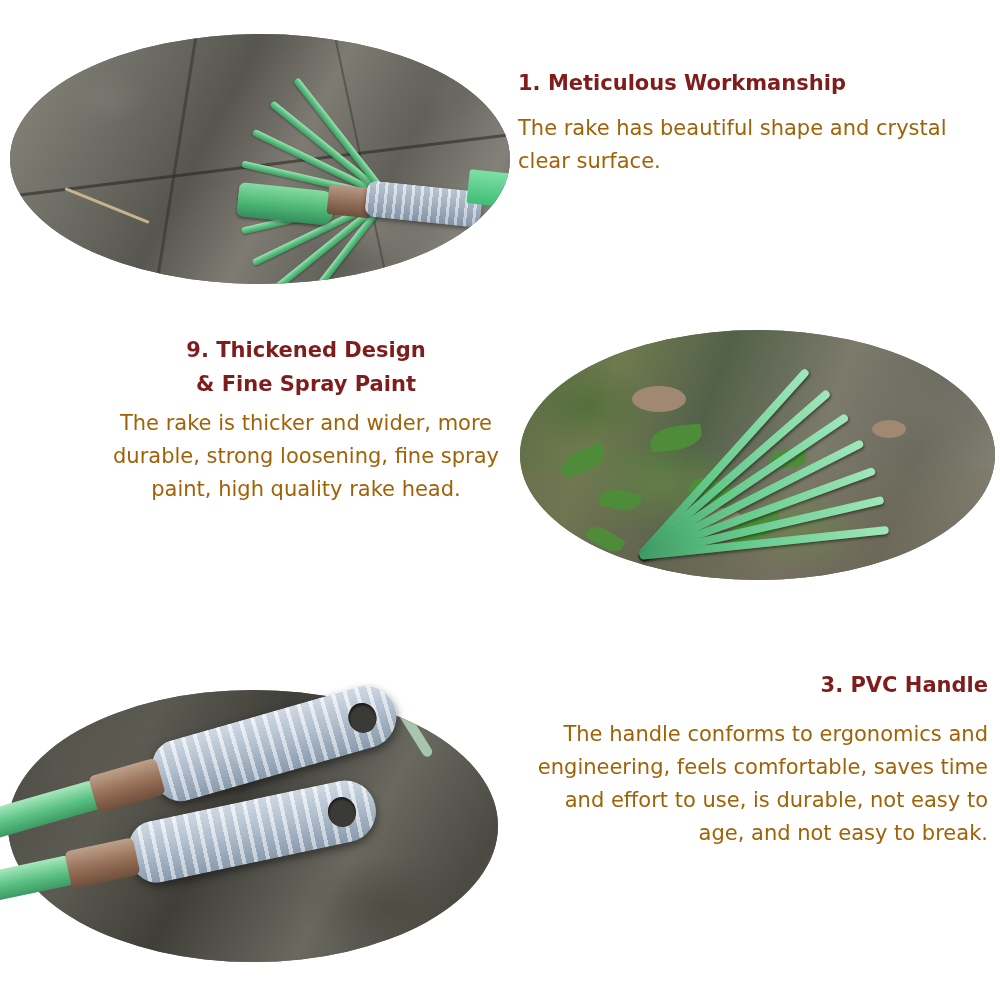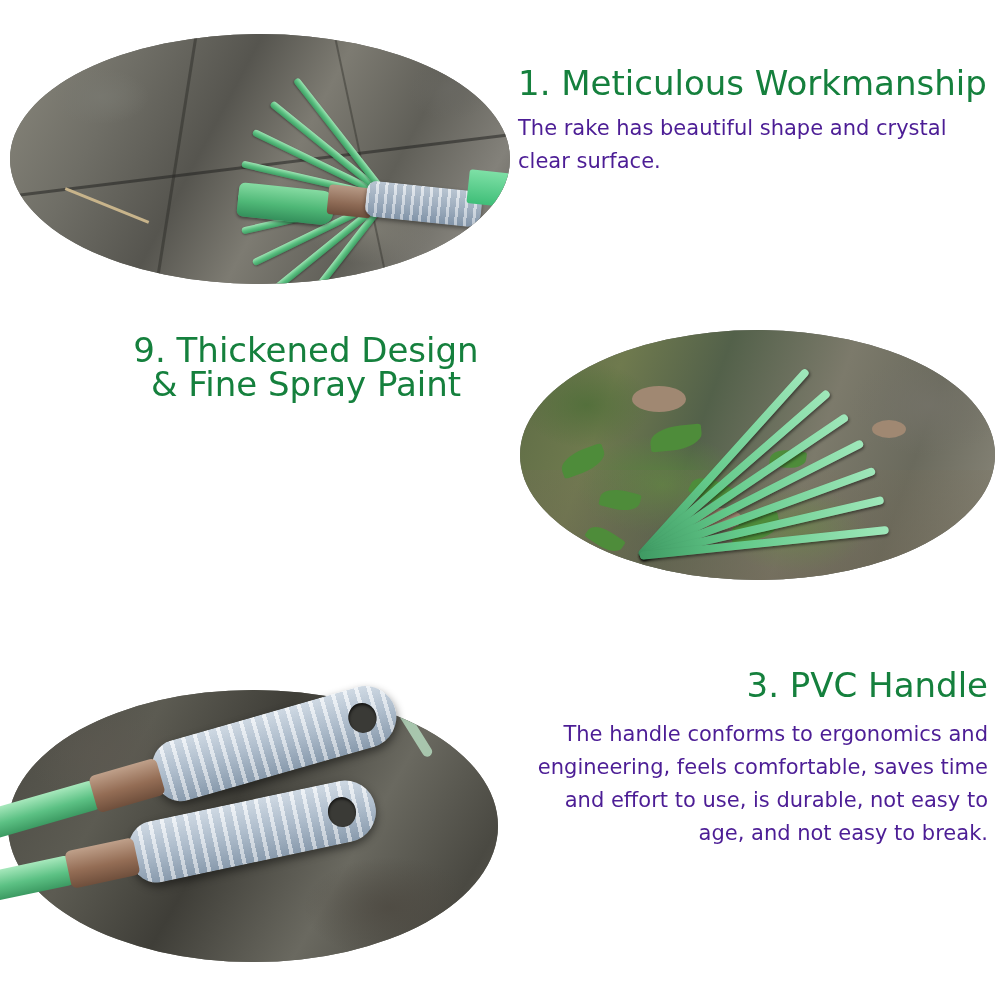--- a/index.html
+++ b/index.html
@@ -21,30 +21,30 @@
     width: 1000px;
     height: 1000px;
   }
 
   
   .feature {
     position: absolute;
   }
 
   .heading {
-    font-size: 34px;
+    font-size: 21px;
     line-height: 34px;
-    color: #15803d;
-    font-weight: 400;
+    color: #7f1d1d;
+    font-weight: 700;
     white-space: nowrap;
   }
   .body-text {
     font-size: 21px;
     line-height: 33px;
-    color: #4c1d95;
+    color: #a16207;
     font-weight: 400;
   }
 
   
   #block1-text {
     left: 518px;
     top: 66px;
     width: 470px;
     text-align: left;
   }
@@ -321,20 +321,21 @@
   </div>
 
   <div class="feature" id="block1-text">
     <div class="heading">1. Meticulous Workmanship</div>
     <div class="body-text">The rake has beautiful shape and crystal clear surface.</div>
   </div>
 
   <div class="feature" id="block2-text">
     <div class="heading">9. Thickened Design</div>
     <div class="heading">&amp; Fine Spray Paint</div>
+    <div class="body-text">The rake is thicker and wider, more durable, strong loosening, fine spray paint, high quality rake head.</div>
   </div>
 
   <div class="photo" id="photo2">
     <div class="bg"></div>
     <div class="dirt"></div>
 
     <div class="weed" style="left:40px;  top:120px; width:46px; height:22px; transform:rotate(-20deg);"></div>
     <div class="weed" style="left:80px;  top:160px; width:40px; height:20px; transform:rotate(14deg);"></div>
     <div class="weed" style="left:130px; top:96px;  width:52px; height:24px; transform:rotate(-6deg);"></div>
     <div class="weed" style="left:170px; top:150px; width:44px; height:22px; transform:rotate(26deg);"></div>

